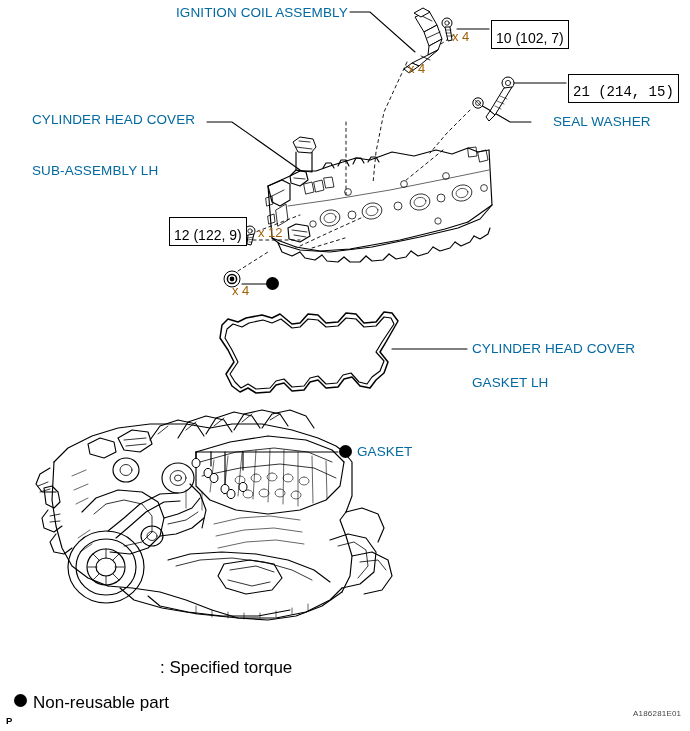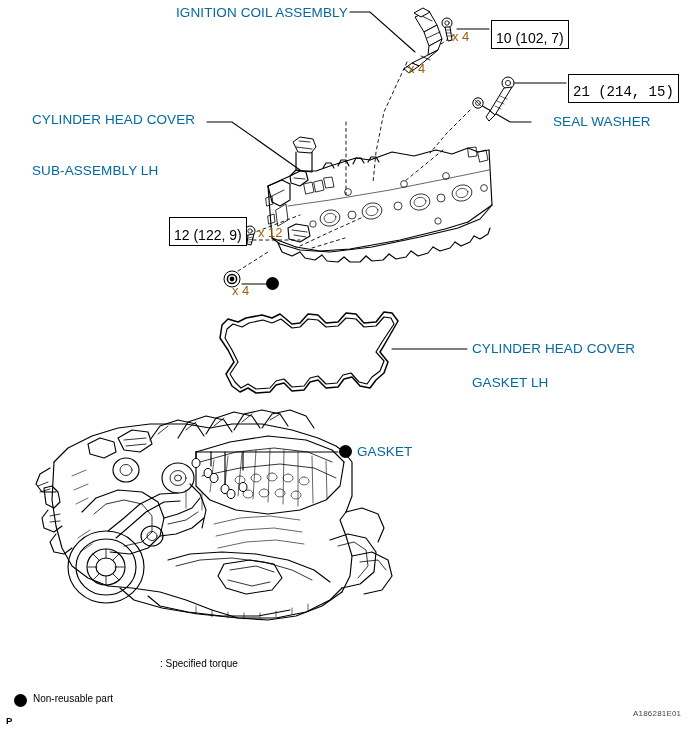--- a/index.html
+++ b/index.html
@@ -60,21 +60,21 @@
     font-family: "Liberation Sans", sans-serif;
     font-size: 13px;
     line-height: 15px;
     padding: 3px 5px 4px 5px;
     white-space: nowrap;
     color: #000;
   }
   .legend-text {
     position: absolute;
     font-family: "Liberation Sans", sans-serif;
-    font-size: 10px;
+    font-size: 17px;
     color: #000;
     white-space: nowrap;
   }
   .dot {
     position: absolute;
     border-radius: 50%;
     background: #000;
   }
   .corner-code {
     position: absolute;

